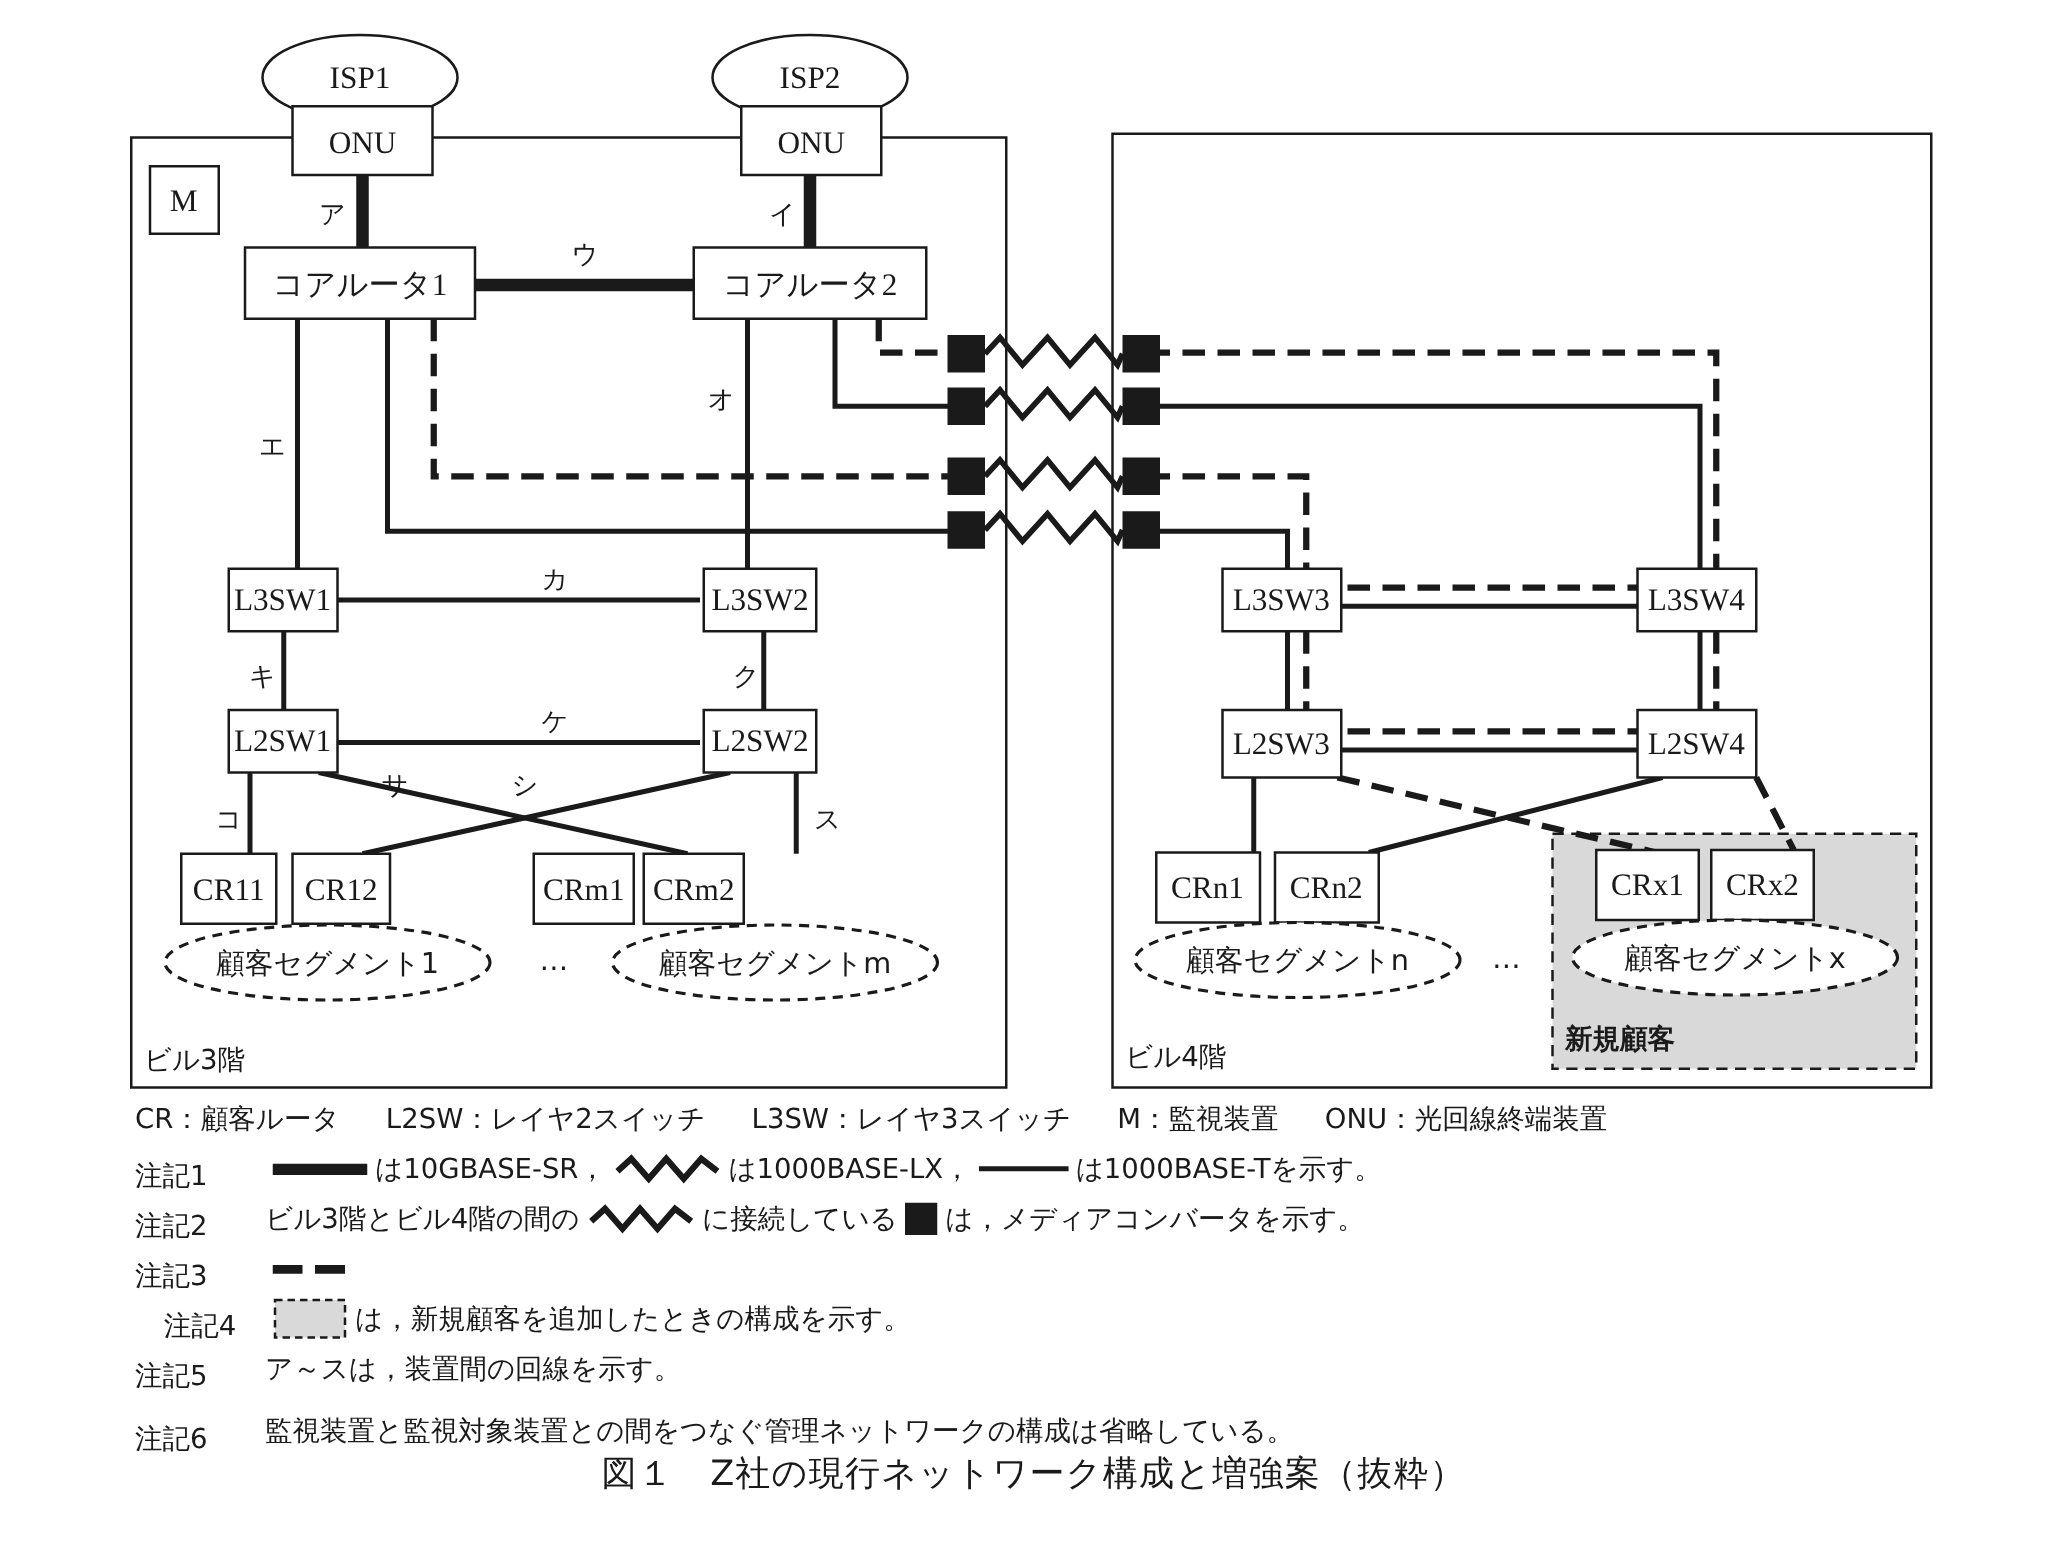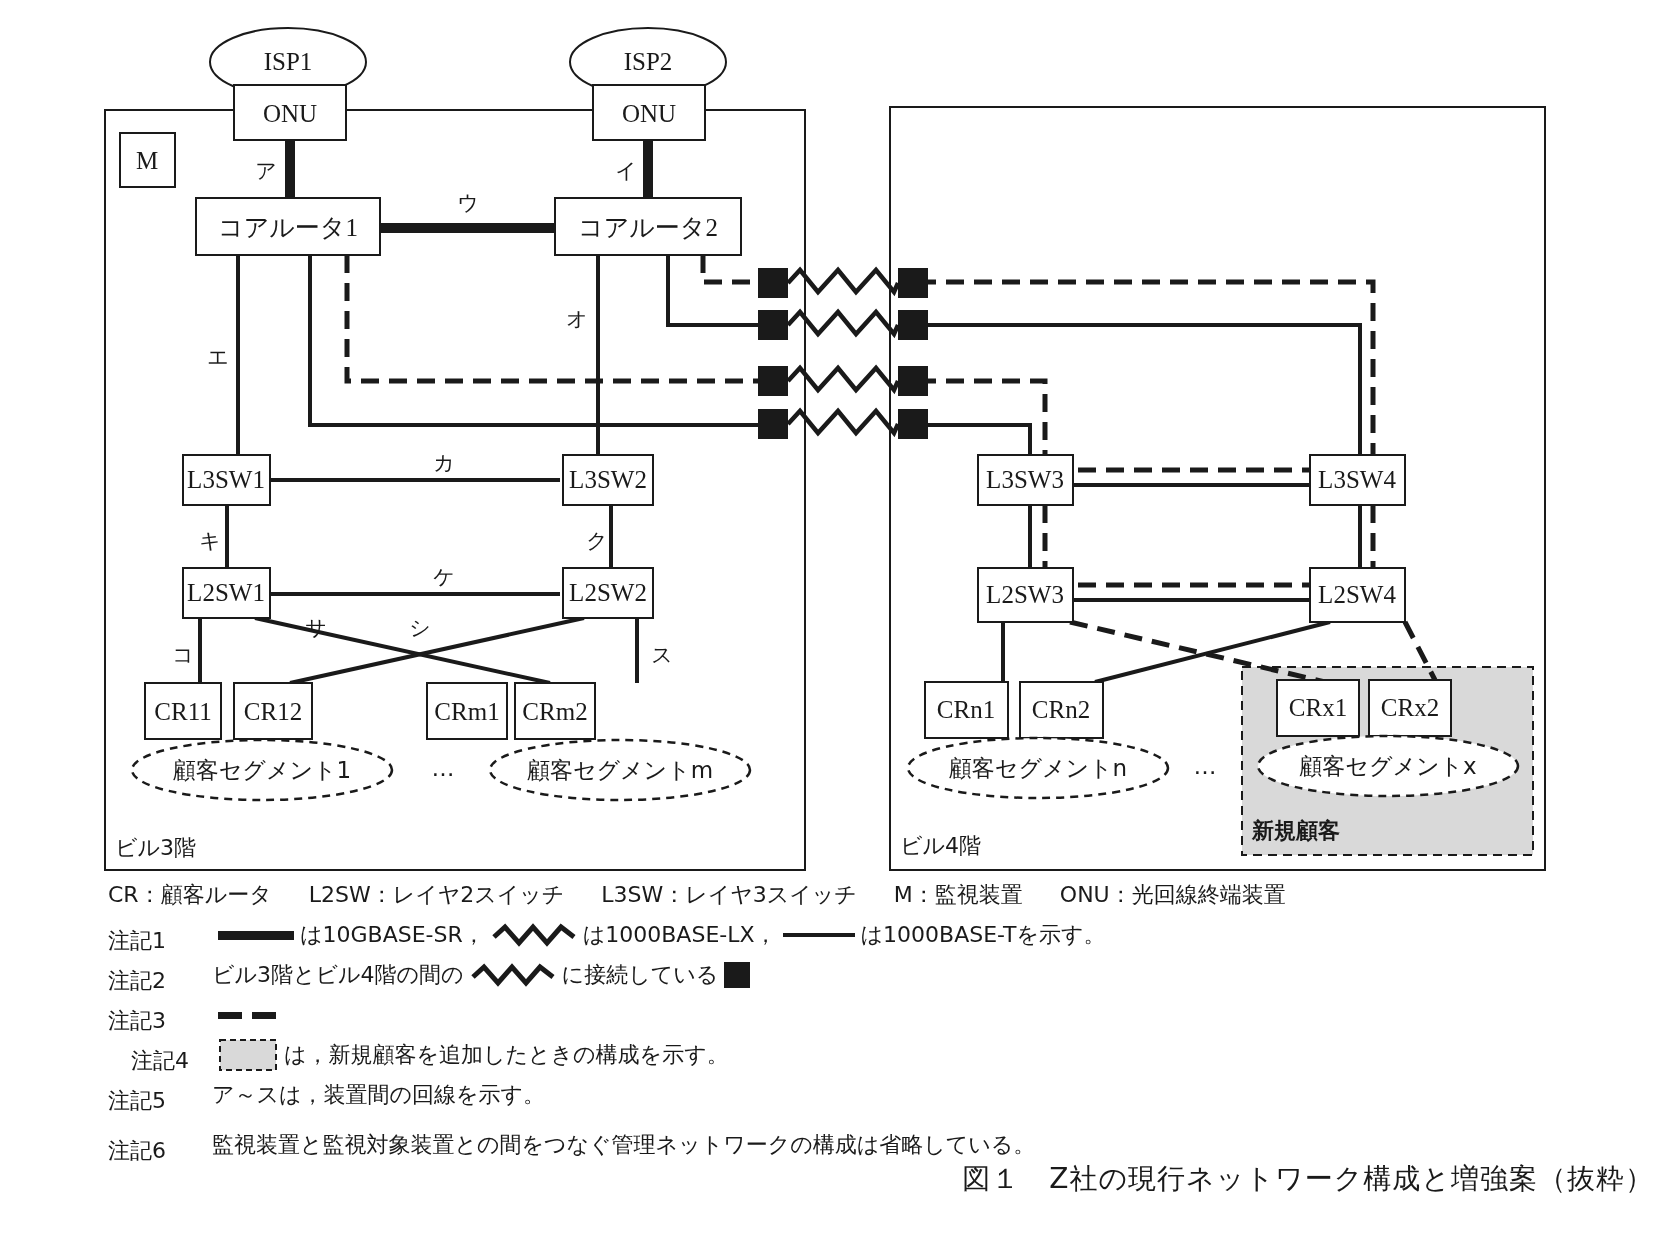--- a/index.html
+++ b/index.html
@@ -20,21 +20,21 @@
   .seg-ellipse { fill: #ffffff; stroke: #1a1a1a; stroke-width: 2.5; stroke-dasharray: 8 6; }
   .new-area { fill: #d9d9d9; stroke: #1a1a1a; stroke-width: 2; stroke-dasharray: 9 6; }
 
   .legend { position: absolute; left: 108px; font-family: "DejaVu Sans", sans-serif;
             font-size: 22px; white-space: nowrap; color: #1a1a1a; }
   .legend .abbr { margin-right: 30px; margin-top: 16px; }
   .note-row { position: absolute; left: 108px; height: 34px; display: flex; align-items: center;
               font-family: "DejaVu Sans", sans-serif; font-size: 22px; white-space: nowrap; color: #1a1a1a; }
   .note-num { display: inline-block; width: 104px; margin-top: 12px; }
   .sym { display: inline-block; vertical-align: middle; margin: 0 6px; }
-  .caption { position: absolute; top: 1118px; left: 0; width: 1654px; text-align: right;
+  .caption { position: absolute; top: 1118px; left: 0; width: 1654px; text-align: center;
              font-family: "DejaVu Sans", sans-serif; font-size: 28px; color: #1a1a1a; letter-spacing: 1px; }
 </style>
 </head>
 <body>
 
 <svg id="diagram" width="1654" height="880" viewBox="0 0 1654 880">
 
   <rect class="floor-box" x="105" y="110" width="700" height="760"></rect>
   <rect class="floor-box" x="890" y="107" width="655" height="763"></rect>
 
@@ -222,20 +222,21 @@
 <div class="note-row" style="top:958px;justify-content:flex-end;">
   <span class="note-num">注記2</span>
   <span>ビル3階とビル4階の間の</span>
   <svg class="sym" width="86" height="24">
       <polyline points="3,14 14,4 28,20 42,4 56,20 70,4 83,14" fill="none" stroke="#1a1a1a" stroke-width="5"></polyline>
     </svg>
   <span>に接続している</span>
   <svg class="sym" width="26" height="26">
       <rect x="0" y="0" width="26" height="26" fill="#1a1a1a"></rect>
     </svg>
+  <span>は，メディアコンバータを示す。</span>
 </div>
 
 <div class="note-row" style="top:998px;">
   <span class="note-num">注記3</span>
   <svg class="sym" width="62" height="12">
       <rect x="0" y="3" width="24" height="7" fill="#1a1a1a"></rect>
       <rect x="34" y="3" width="24" height="7" fill="#1a1a1a"></rect>
     </svg>
 </div>
 

